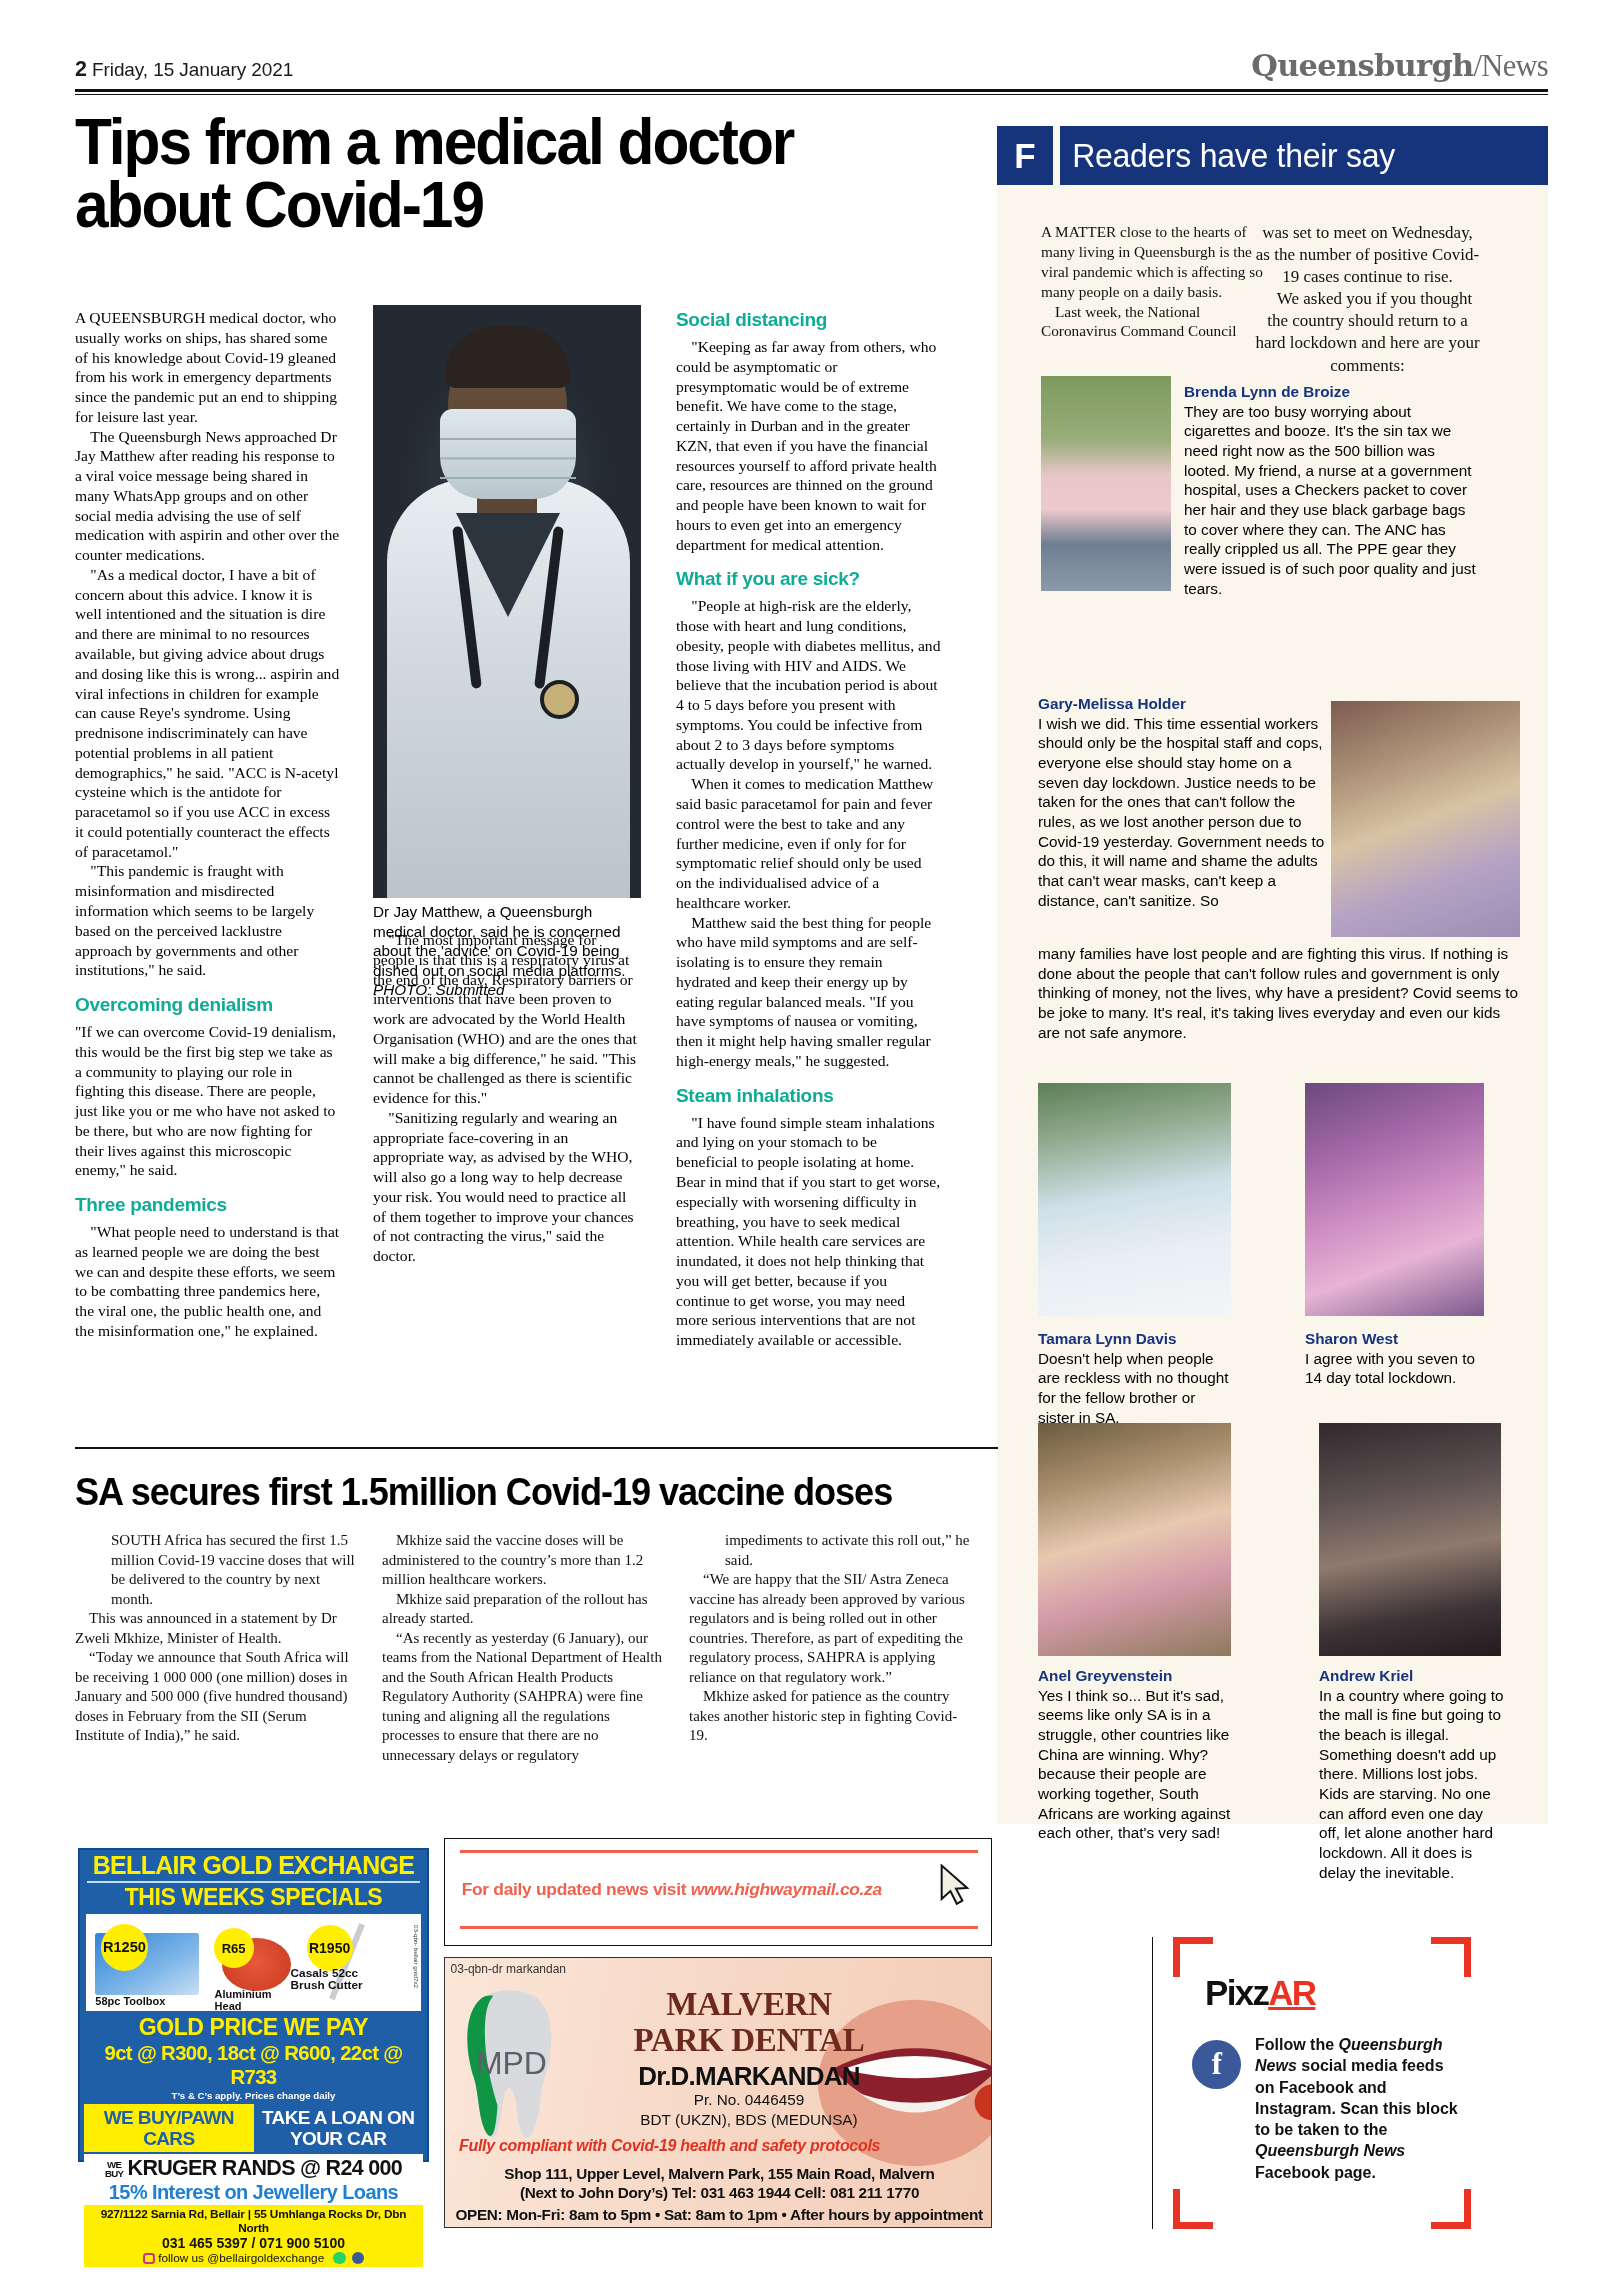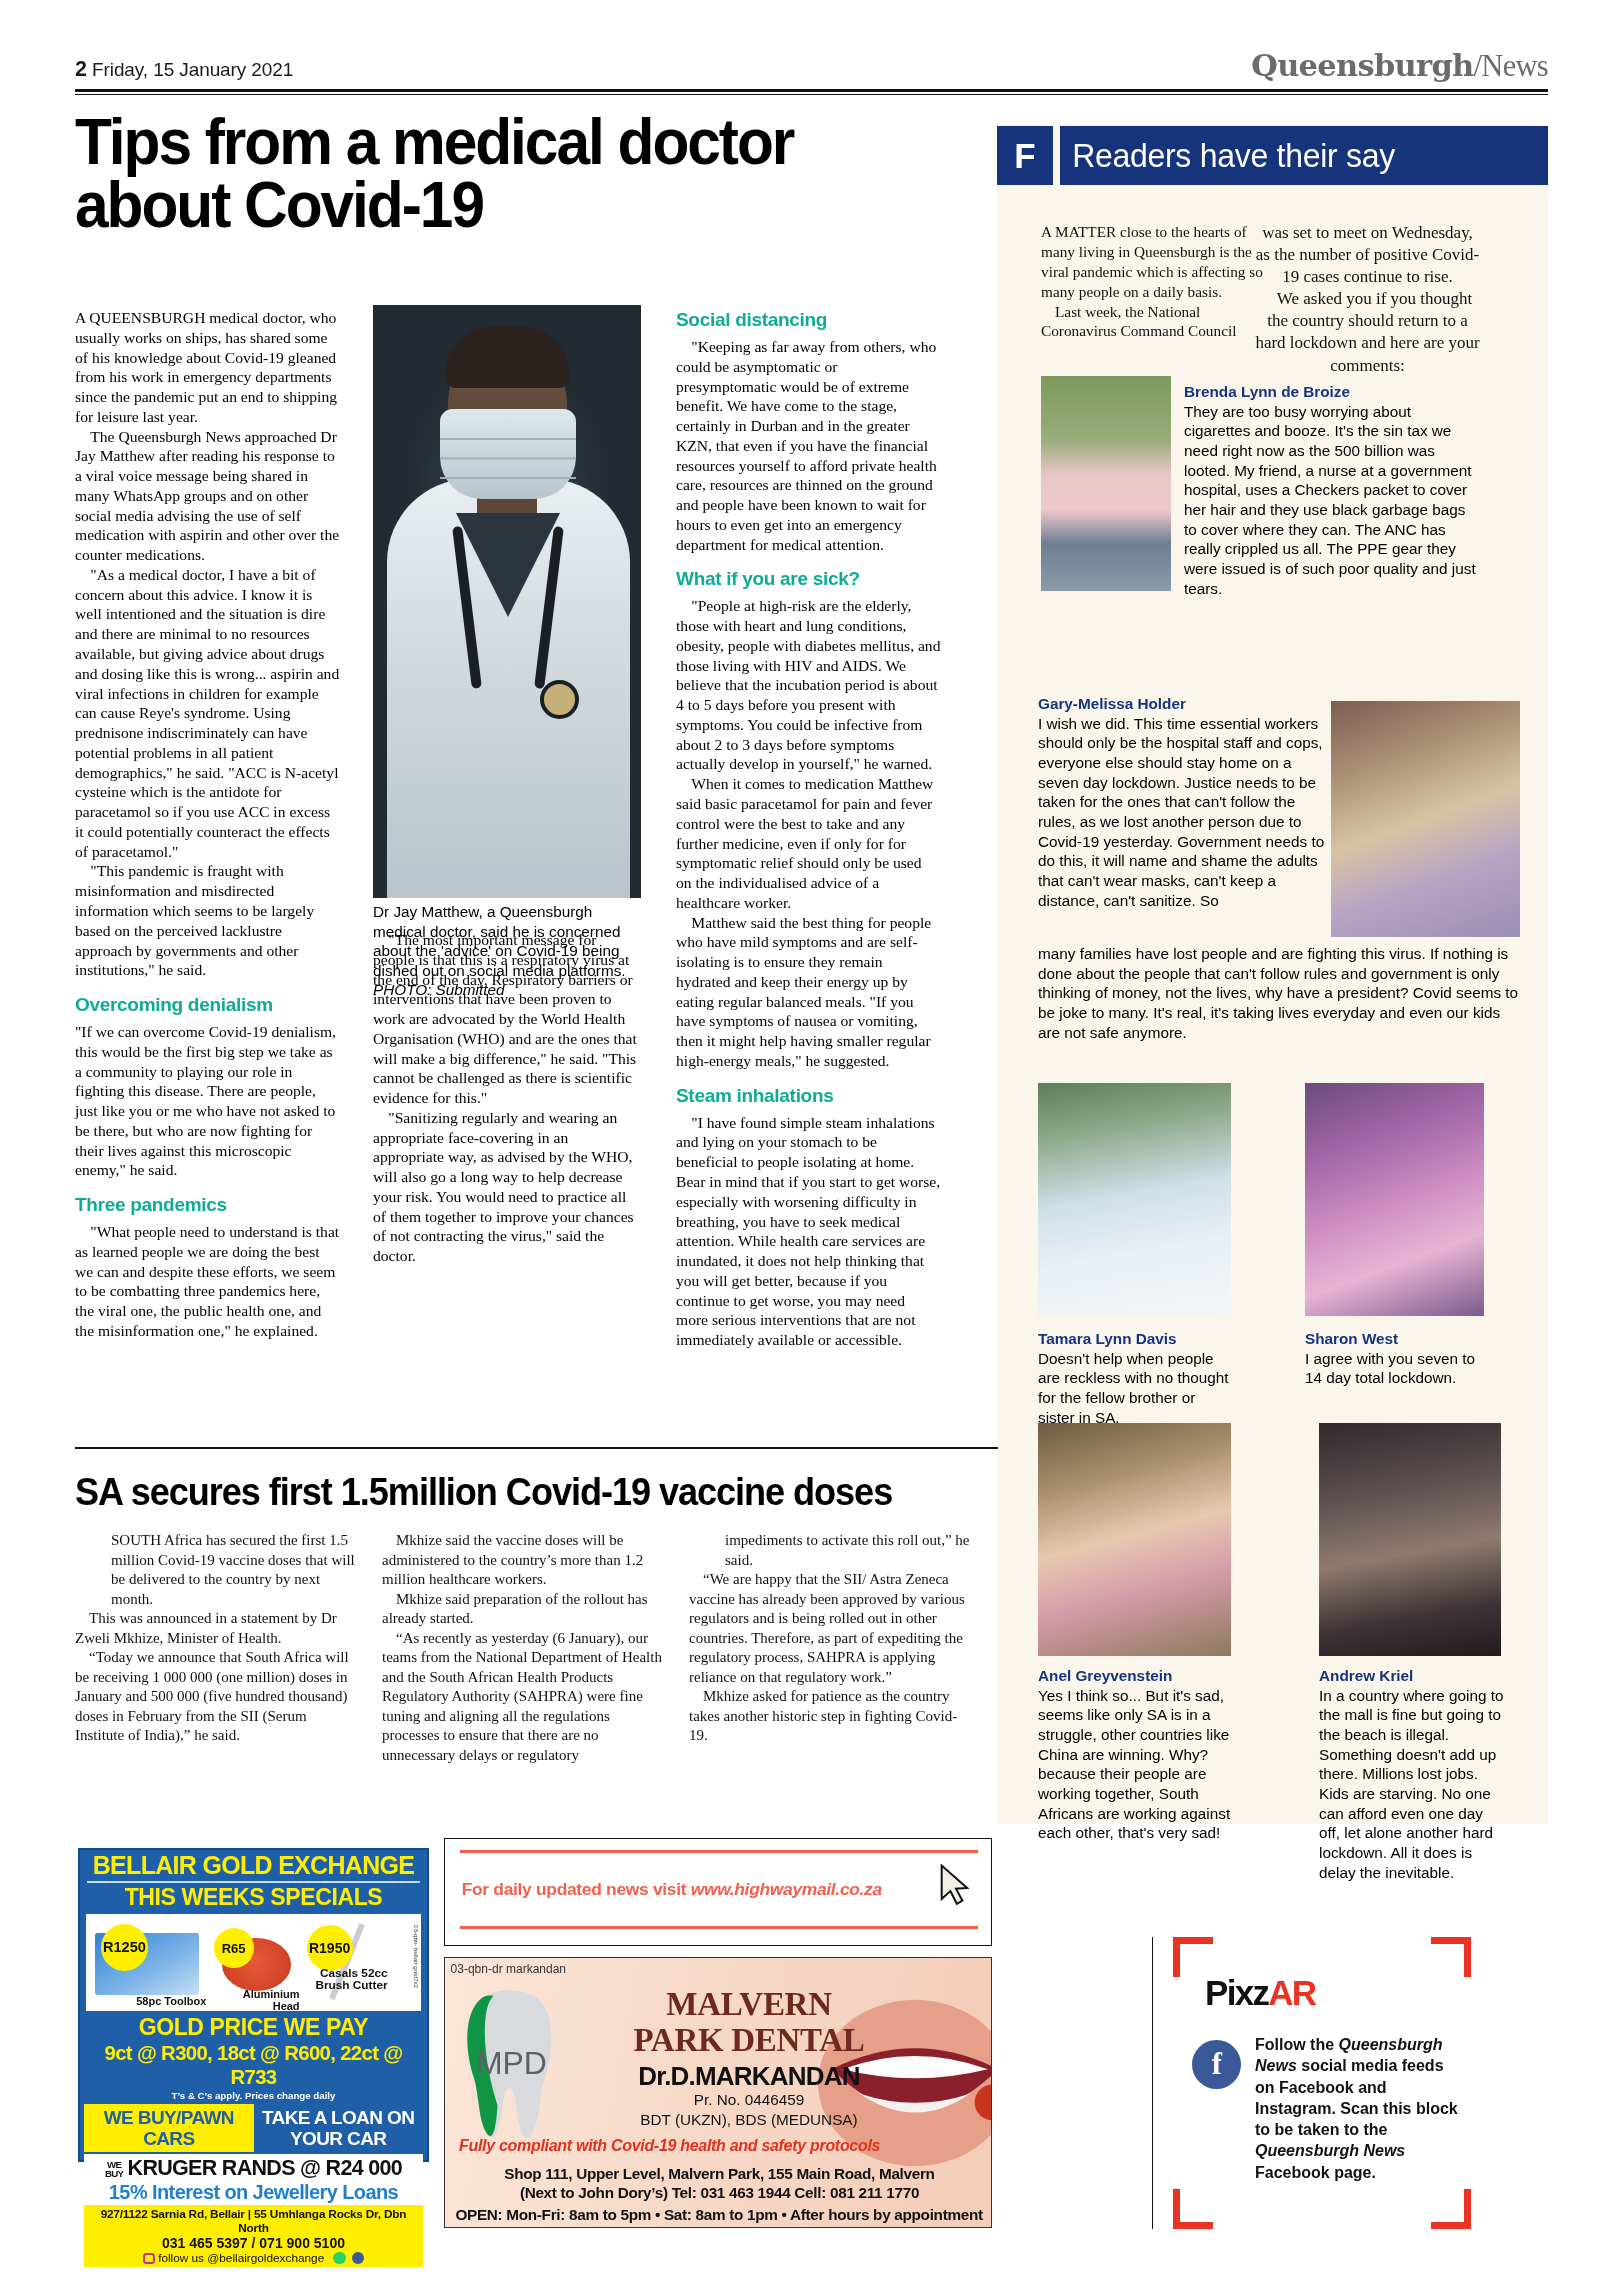--- a/index.html
+++ b/index.html
@@ -100,21 +100,21 @@
   .vcol p.noind { text-indent: 0; margin-left: 36px; }
   .vcol1 { left: 75px; } .vcol2 { left: 382px; } .vcol3 { left: 689px; }
 
   
   .ad-bellair { position: absolute; left: 78px; top: 1848px; width: 351px; height: 314px; background: #1f5fa8; border: 2.1px solid #0e4a8d; font-family: "Liberation Sans", sans-serif; }
   .bg-t1 { color: #ffee00; font-weight: 700; font-size: 26px; text-align: center; line-height: 30.5px; letter-spacing: -0.7px; transform: scaleX(0.96); }
   .bg-sep { height: 1.4px; background: #bfe0ff; margin: 0.7px 7px; }
   .bg-t2 { color: #ffee00; font-weight: 700; font-size: 24px; text-align: center; line-height: 28px; letter-spacing: -0.4px; transform: scaleX(0.96); }
   .bg-items { background: #fff; margin: 2.8px 5.6px; height: 97px; position: relative; }
   .bg-bubble { position: absolute; border-radius: 50%; background: #ffee00; color: #111; font-weight: 700; display: flex; align-items: center; justify-content: center; }
-  .bg-lbl { position: absolute; font-weight: 700; font-size: 11px; text-align: right; color: #111; line-height: 11.8px; }
+  .bg-lbl { position: absolute; font-weight: 700; font-size: 11px; text-align: left; color: #111; line-height: 11.8px; }
   .bg-gold { color: #ffee00; font-weight: 700; font-size: 23px; text-align: center; letter-spacing: -0.4px; margin-top: 2.1px; }
   .bg-carat { color: #ffee00; font-weight: 700; font-size: 21px; text-align: center; letter-spacing: -0.7px; transform: scaleX(0.97); }
   .bg-tc { color: #fff; font-weight: 700; font-size: 9.7px; text-align: center; margin: 1.4px 0 2.8px; }
   .bg-row { display: flex; margin: 0 4.2px; align-items: flex-end; }
   .bg-pawn { background: #ffee00; color: #1f5fa8; font-weight: 700; font-size: 19px; text-align: center; width: 50%; line-height: 21px; padding: 2.8px 0; letter-spacing: -0.6px; }
   .bg-loan { color: #fff; font-weight: 700; font-size: 19px; text-align: center; width: 50%; line-height: 21px; padding: 2.8px 0; letter-spacing: -0.6px; }
   .bg-white { background: #fff; margin: 2.8px 4.2px 0; padding: 1.4px 2.8px; }
   .bg-kr { color: #111; font-weight: 700; font-size: 21.5px; text-align: center; letter-spacing: -0.7px; }
   .bg-webuy { font-size: 9.7px; font-weight: 700; line-height: 9px; display: inline-block; vertical-align: middle; margin-right: 4.2px;}
   .bg-int { color: #1f7fd0; font-weight: 700; font-size: 20px; text-align: center; letter-spacing: -0.6px; }
@@ -145,21 +145,21 @@
 
   
   .pixzar { position: absolute; left: 1173px; top: 1937px; width: 298px; height: 292px; }
   .corner { position: absolute; width: 40px; height: 40px; border: 7px solid #ea3323; }
   .c-tl { left: 0; top: 0; border-right: none; border-bottom: none; }
   .c-tr { right: 0; top: 0; border-left: none; border-bottom: none; }
   .c-bl { left: 0; bottom: 0; border-right: none; border-top: none; }
   .c-br { right: 0; bottom: 0; border-left: none; border-top: none; }
   .pix-logo { position: absolute; left: 32px; top: 36px; font-family: "Liberation Sans", sans-serif; font-weight: 700; font-size: 35px; letter-spacing: -1.7px; }
   .pix-logo .blk { color: #111; }
-  .pix-logo .red { color: #ea3323; }
+  .pix-logo .red { color: #ea3323; text-decoration: underline; }
   .fb-circle { position: absolute; left: 19.4px; top: 103px; width: 49px; height: 49px; border-radius: 50%; background: #3b5998; }
   .fb-circle span { display:block; text-align:center; line-height: 49px; color:#fff; font-family: "Liberation Serif", serif; font-weight:700; font-size:30.5px; }
   .pix-text { position: absolute; left: 82px; top: 97px; width: 208px; font-family: "Liberation Sans", sans-serif; font-weight: 700; font-size: 16px; line-height: 1.33; color: #111; }
   .pix-text i { font-style: italic; }
   .pix-divider { position: absolute; left: 1152px; top: 1937px; width: 1.4px; height: 292px; background: #111; }
 </style>
 </head>
 <body>
 
 <div class="page">

